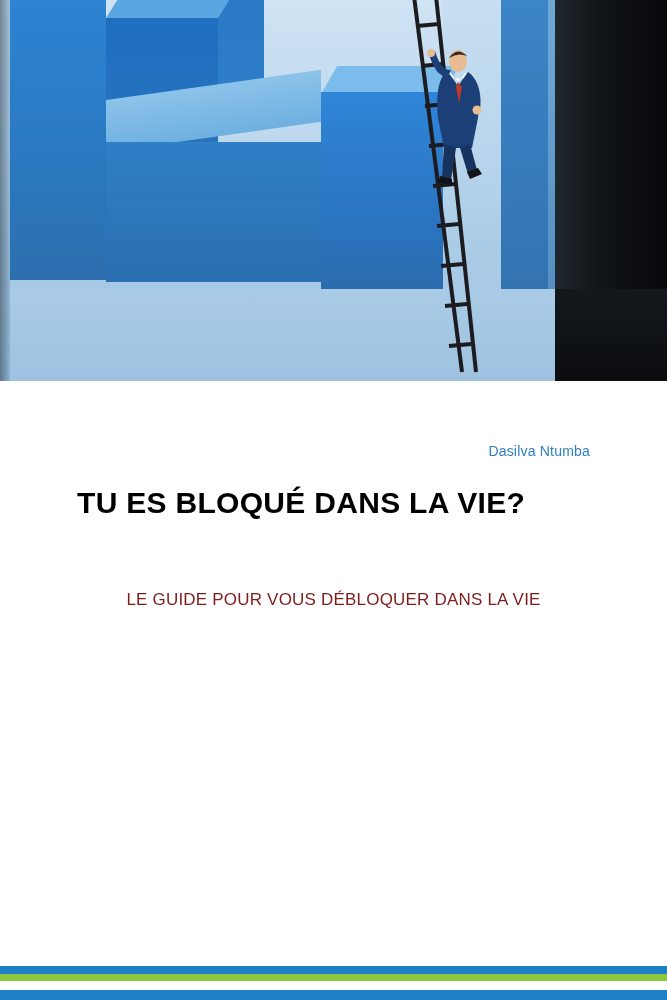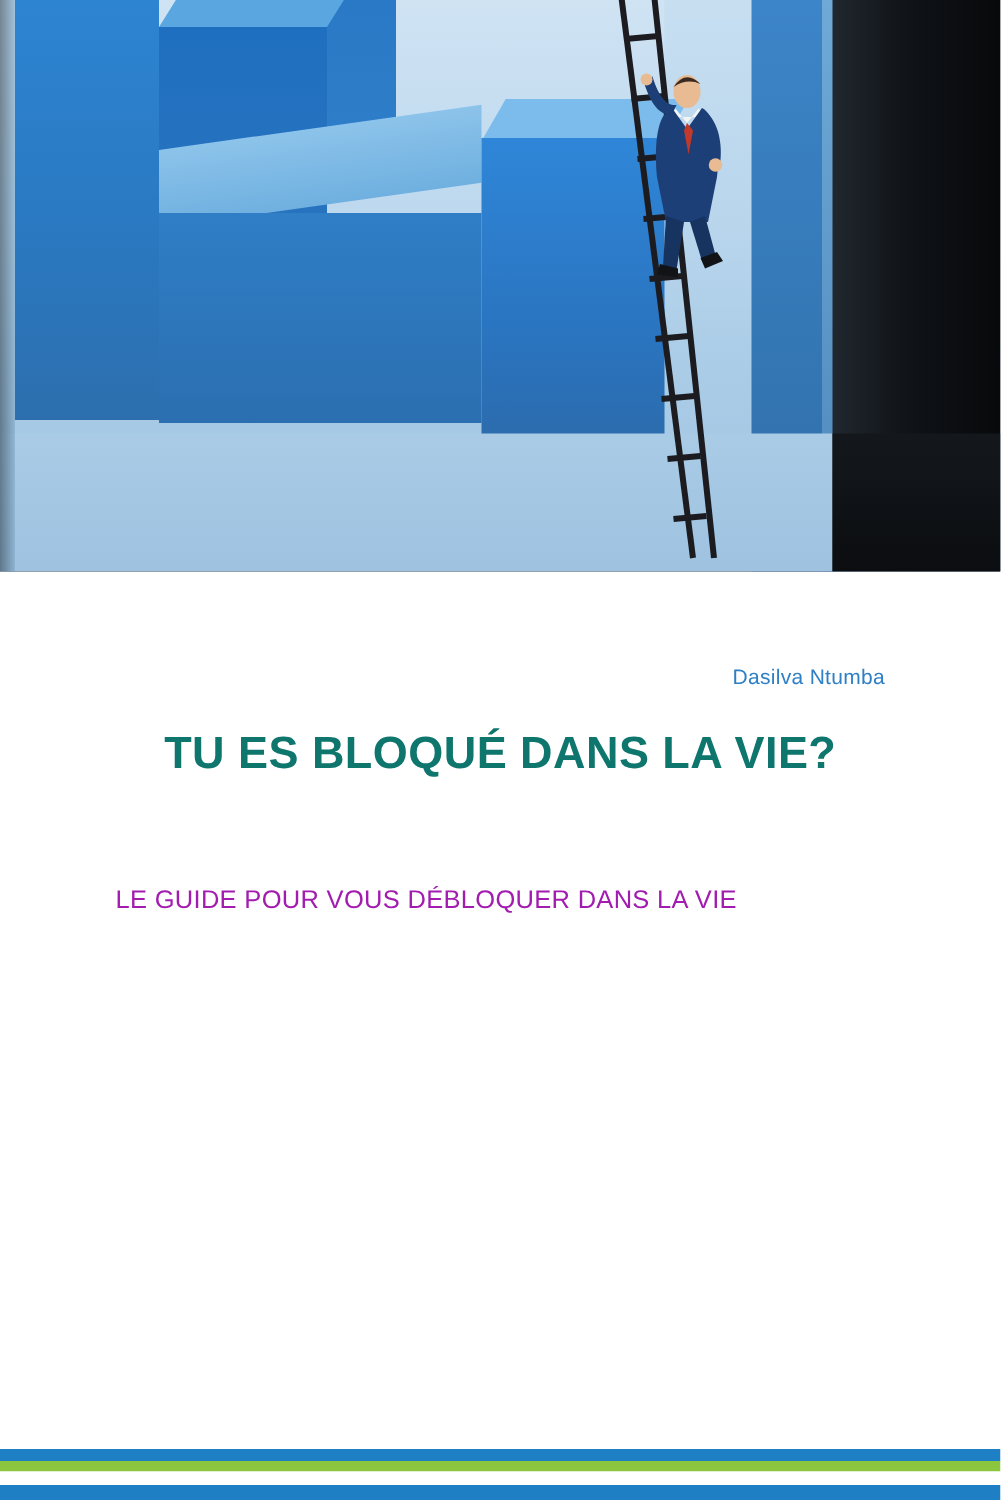--- a/index.html
+++ b/index.html
@@ -153,36 +153,36 @@
     text-align: right;
     font-size: 14px;
     color: #2e7fc4;
     letter-spacing: .2px;
   }
   .title {
     position: absolute;
     top: 483px;
     left: 77px;
     width: 513px;
-    text-align: center;
+    text-align: left;
     font-size: 30px;
     line-height: 40px;
     font-weight: bold;
-    color: #0f766e;
+    color: #000000;
     letter-spacing: .3px;
   }
   .subtitle {
     position: absolute;
     top: 587px;
     left: 77px;
     width: 513px;
-    text-align: left;
+    text-align: center;
     font-size: 17px;
     line-height: 26px;
-    color: #a21caf;
+    color: #7f1d1d;
     letter-spacing: .2px;
   }
 
   
   .publisher {
     position: absolute;
     right: 78px;
     bottom: 78px;
     width: 250px;
     height: 70px;

